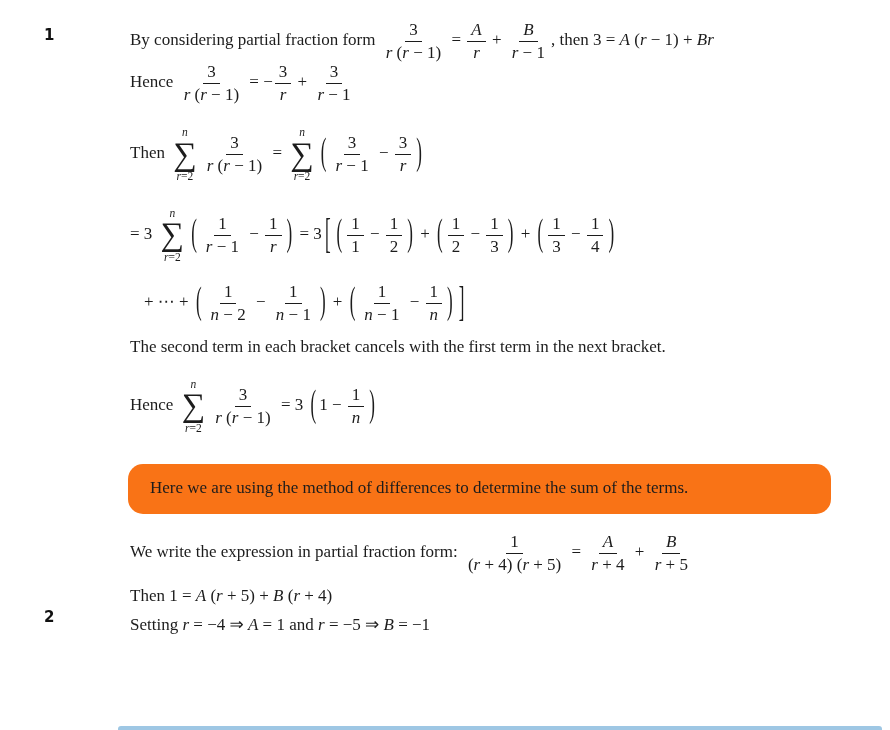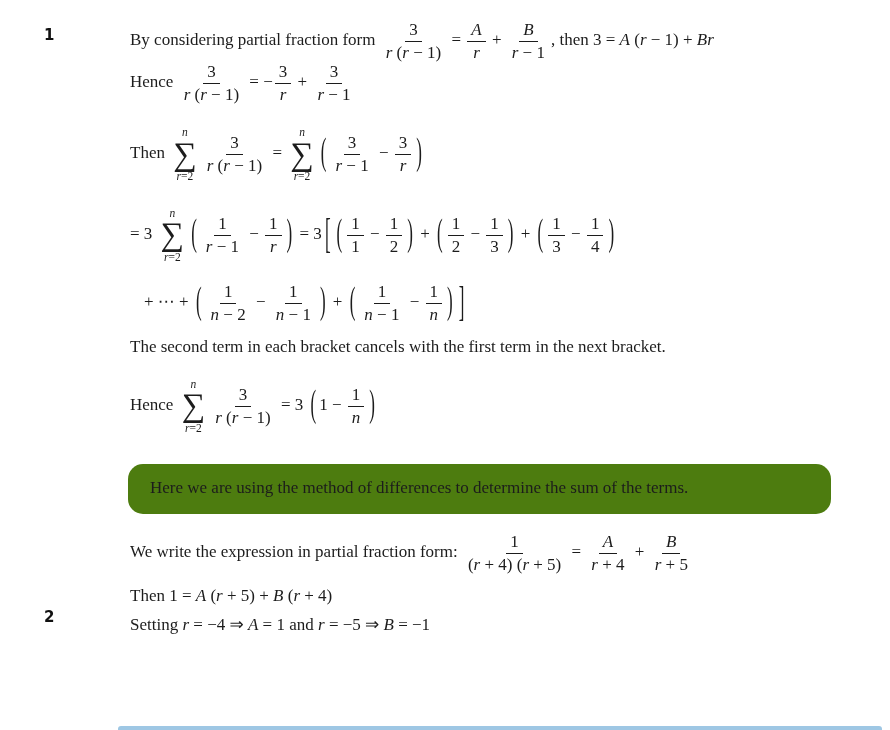--- a/index.html
+++ b/index.html
@@ -32,21 +32,21 @@
   .sumlim { font-size:11.5px; line-height:1.1; }
   .sigma { font-size:33px; line-height:0.95; }
   .bigd {
     display:inline-block; transform:scaleY(2.2); transform-origin:center;
     vertical-align:middle; margin:0 3px; font-weight:300;
   }
   .bigb { transform:scaleY(2.5) scaleX(1.0); }
 
   
   .callout {
-    background:#4d7c0f; border-radius:15px;
+    background:#f97316; border-radius:15px;
     margin-left:-2px; width:659px; padding:10px 22px 12px 22px;
     line-height:1.65; font-size:17px;
   }
 
   
   .bottom-strip {
     position:absolute; left:118px; top:726px; width:764px; height:4px;
     background:#9ec7e4; border-radius:3px 3px 0 0;
   }
 </style>

